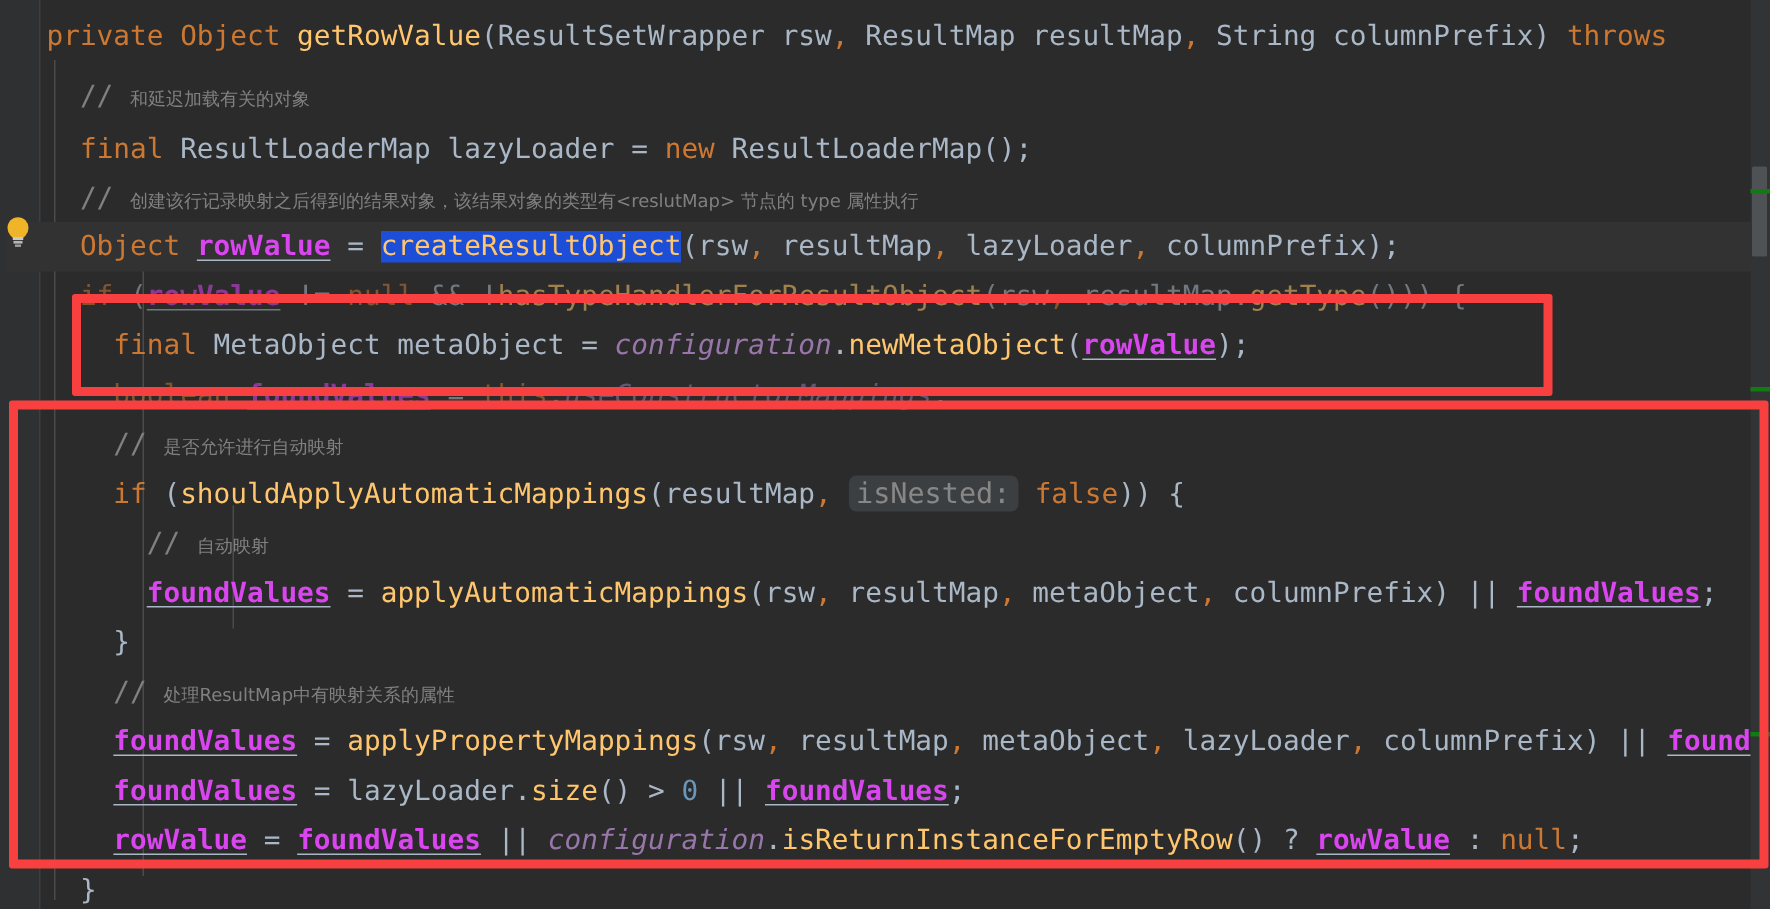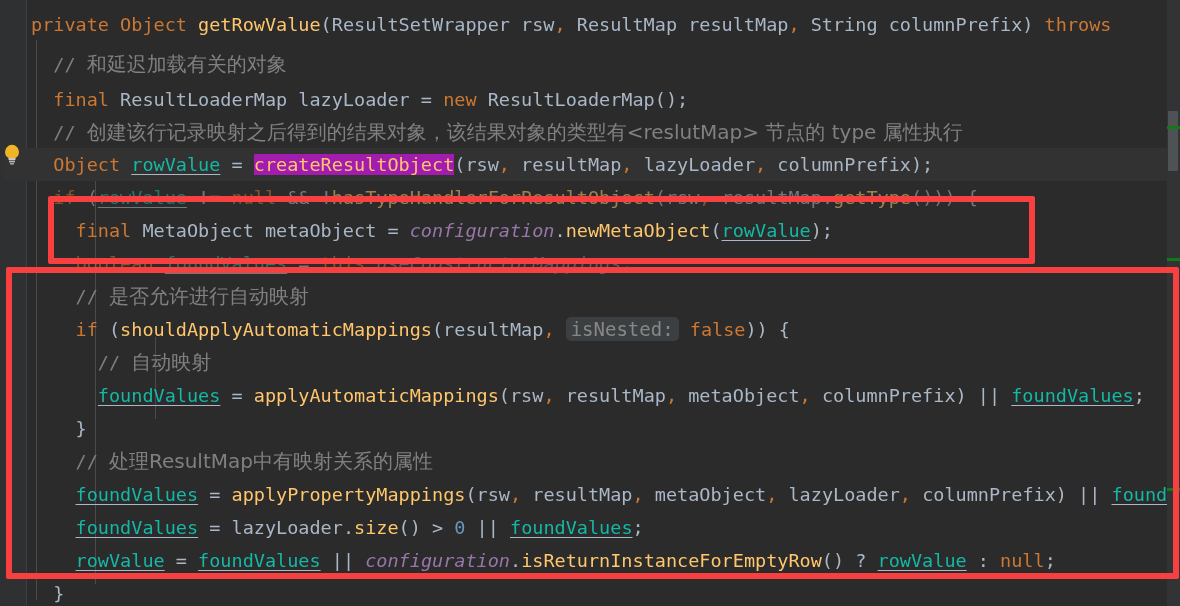--- a/index.html
+++ b/index.html
@@ -45,27 +45,27 @@
   .caret-line{background:#323232;}
   
   .iguide{position:absolute;width:1px;background:#4b4b4b;}
   
   .kw{color:#cc7832;}
   .pl{color:#a9b7c6;}
   .cm{color:#808080;}
   .fn{color:#ffc66d;}
   .fld{color:#9876aa;font-style:italic;}
   .num{color:#6897bb;}
-  .ulf{color:#14b8a6;text-decoration:underline;text-decoration-color:#a9b7c6;text-underline-offset:3px;}
-  .hl-green{background:#a21caf;}
+  .ulf{color:#d946ef;text-decoration:underline;text-decoration-color:#a9b7c6;text-underline-offset:3px;font-weight:bold;}
+  .hl-green{background:#1d4ed8;}
   .hint{
     background:#3c3f41;color:#878787;border-radius:5px;
     padding:1px 5px;font-size:19px;
   }
-  .cjk{font-family:"DejaVu Sans","Liberation Sans",sans-serif;font-size:20px;}
+  .cjk{font-family:"DejaVu Sans","Liberation Sans",sans-serif;font-size:12px;}
   
   .redbox{
     position:absolute;border:6px solid #f94040;border-radius:2px;
     box-sizing:border-box;pointer-events:none;
   }
   #redbox1{left:48px;top:196px;width:987px;height:68px;}
   #redbox2{left:6px;top:267px;width:1173px;height:312px;}
   .fadeline{opacity:.55;}
 </style>
 </head>

